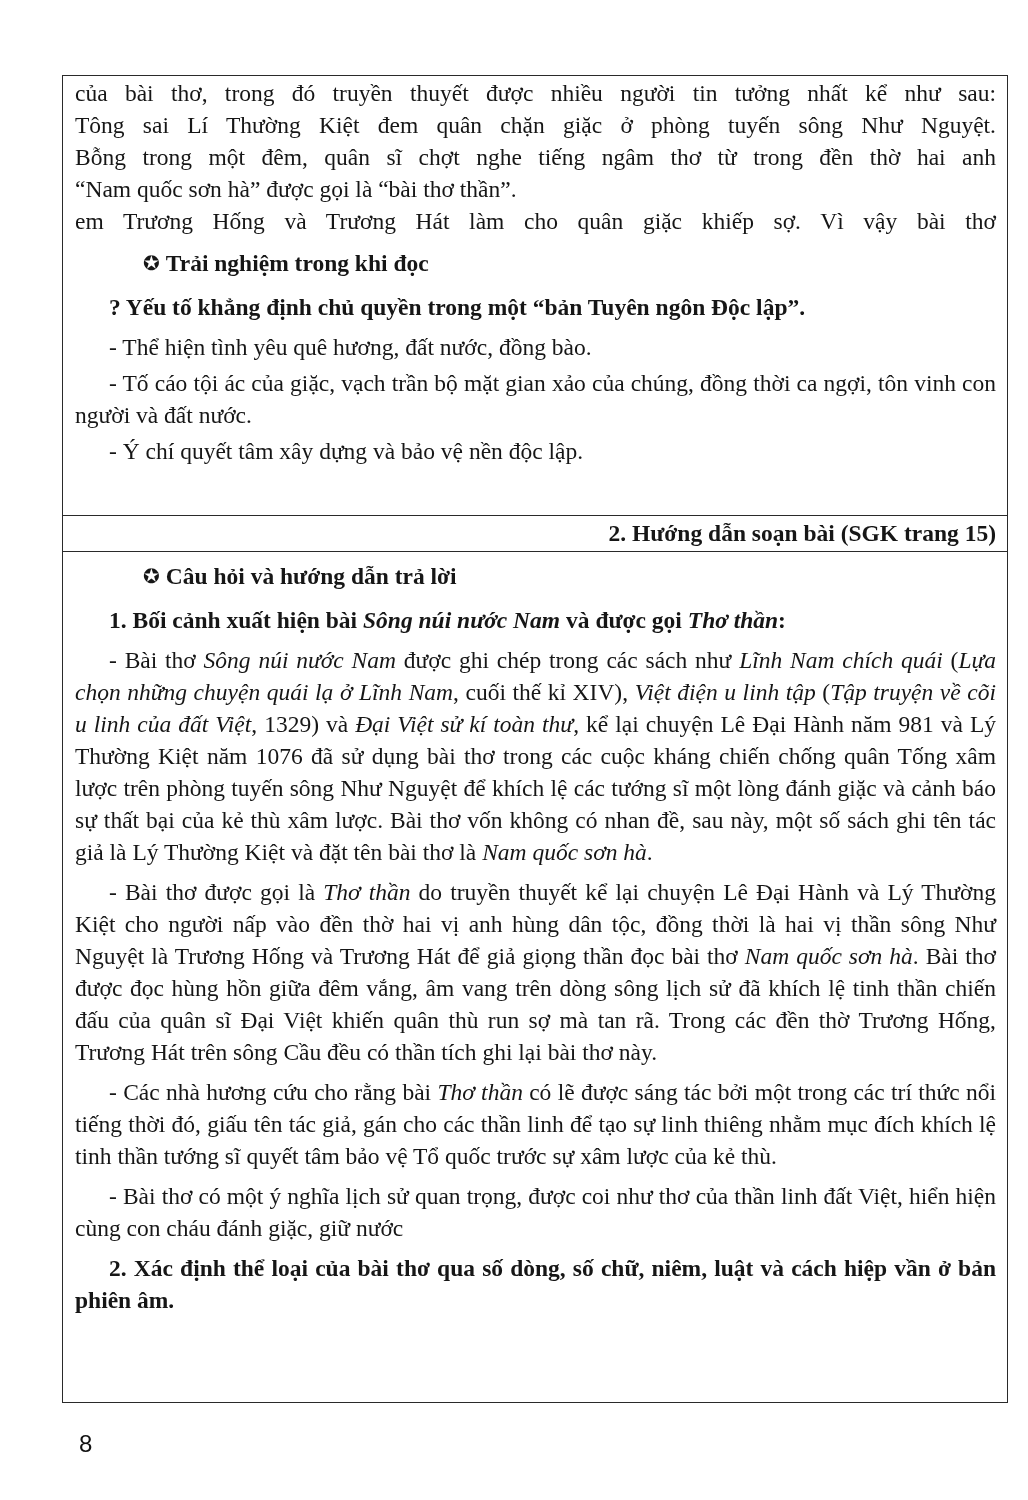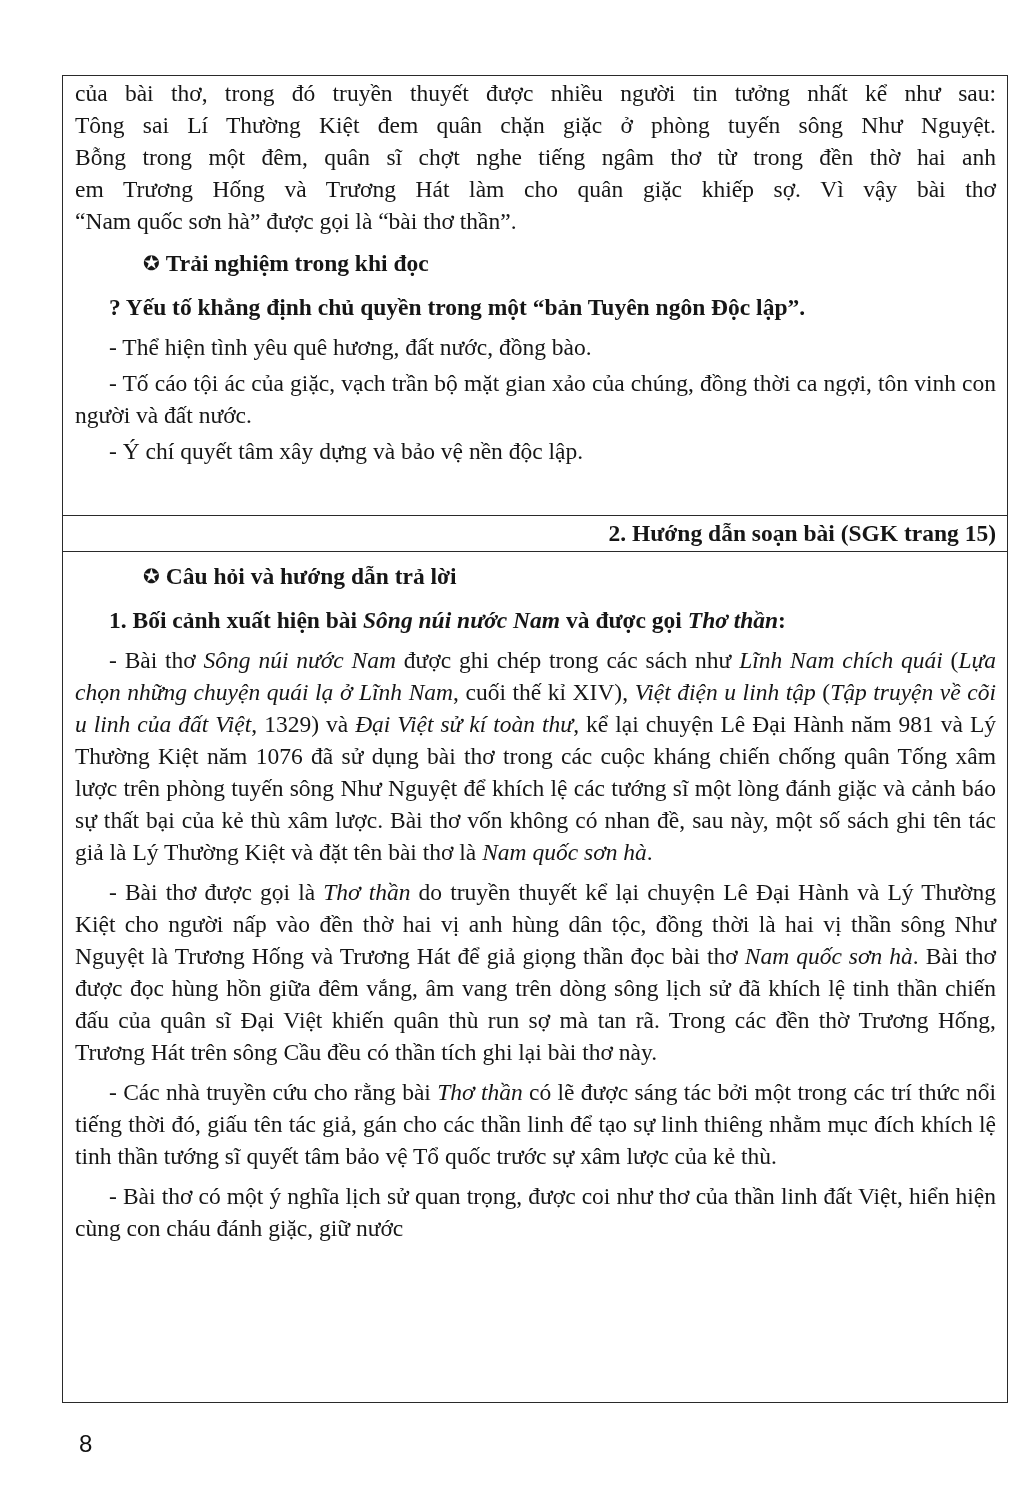--- a/index.html
+++ b/index.html
@@ -80,22 +80,22 @@
 </head>
 <body>
 
 <div class="frame">
 
   <div class="section sec1">
     <p class="p">
       <span class="line" style="text-align:justify;text-align-last:justify;">của bài thơ, trong đó truyền thuyết được nhiều người tin tưởng nhất kể như sau:</span>
       <span class="line" style="text-align:justify;text-align-last:justify;">Tông sai Lí Thường Kiệt đem quân chặn giặc ở phòng tuyến sông Như Nguyệt.</span>
       <span class="line" style="text-align:justify;text-align-last:justify;">Bỗng trong một đêm, quân sĩ chợt nghe tiếng ngâm thơ từ trong đền thờ hai anh</span>
+      <span class="line">“Nam quốc sơn hà” được gọi là “bài thơ thần”.</span>
       <span class="line" style="text-align:justify;text-align-last:justify;">em Trương Hống và Trương Hát làm cho quân giặc khiếp sợ. Vì vậy bài thơ</span>
-      <span class="line">“Nam quốc sơn hà” được gọi là “bài thơ thần”.</span>
     </p>
 
     <p class="heading-line mt6">
       <span class="star">✪</span><span>Trải nghiệm trong khi đọc</span>
     </p>
     <p class="heading-line mt4">? Yếu tố khẳng định chủ quyền trong một “bản Tuyên ngôn Độc lập”.</p>
     <p class="p indent mt4">- Thể hiện tình yêu quê hương, đất nước, đồng bào.</p>
     <p class="p indent mt4">- Tố cáo tội ác của giặc, vạch trần bộ mặt gian xảo của chúng, đồng thời ca ngợi, tôn vinh con người và đất nước.</p>
     <p class="p indent mt4">- Ý chí quyết tâm xây dựng và bảo vệ nền độc lập.</p>
   </div>
@@ -110,22 +110,23 @@
     </p>
 
     <p class="heading-line mt4">
       <span>1. Bối cảnh xuất hiện bài </span><i>Sông núi nước Nam</i><span> và được gọi </span><i>Thơ thần</i><span>:</span>
     </p>
 
     <p class="p indent mt4"><span>- Bài thơ </span><i>Sông núi nước Nam</i><span> được ghi chép trong các sách như </span><i>Lĩnh Nam chích quái</i><span> (</span><i>Lựa chọn những chuyện quái lạ ở Lĩnh Nam</i><span>, cuối thế kỉ XIV), </span><i>Việt điện u linh tập</i><span> (</span><i>Tập truyện về cõi u linh của đất Việt</i><span>, 1329) và </span><i>Đại Việt sử kí toàn thư</i><span>, kể lại chuyện Lê Đại Hành năm 981 và Lý Thường Kiệt năm 1076 đã sử dụng bài thơ trong các cuộc kháng chiến chống quân Tống xâm lược trên phòng tuyến sông Như Nguyệt để khích lệ các tướng sĩ một lòng đánh giặc và cảnh báo sự thất bại của kẻ thù xâm lược. Bài thơ vốn không có nhan đề, sau này, một số sách ghi tên tác giả là Lý Thường Kiệt và đặt tên bài thơ là </span><i>Nam quốc sơn hà</i><span>.</span></p>
 
     <p class="p indent mt8"><span>- Bài thơ được gọi là </span><i>Thơ thần</i><span> do truyền thuyết kể lại chuyện Lê Đại Hành và Lý Thường Kiệt cho người nấp vào đền thờ hai vị anh hùng dân tộc, đồng thời là hai vị thần sông Như Nguyệt là Trương Hống và Trương Hát để giả giọng thần đọc bài thơ </span><i>Nam quốc sơn hà</i><span>. Bài thơ được đọc hùng hồn giữa đêm vắng, âm vang trên dòng sông lịch sử đã khích lệ tinh thần chiến đấu của quân sĩ Đại Việt khiến quân thù run sợ mà tan rã. Trong các đền thờ Trương Hống, Trương Hát trên sông Cầu đều có thần tích ghi lại bài thơ này.</span></p>
 
-    <p class="p indent mt8"><span>- Các nhà truyền cứu cho rằng bài </span><i>Thơ thần</i><span> có lẽ được sáng tác bởi một trong các trí thức nổi tiếng thời đó, giấu tên tác giả, gán cho các thần linh để tạo sự linh thiêng nhằm mục đích khích lệ tinh thần tướng sĩ quyết tâm bảo vệ Tổ quốc trước sự xâm lược của kẻ thù.</span></p>
+    <p class="p indent mt8"><span>- Các nhà hương cứu cho rằng bài </span><i>Thơ thần</i><span> có lẽ được sáng tác bởi một trong các trí thức nổi tiếng thời đó, giấu tên tác giả, gán cho các thần linh để tạo sự linh thiêng nhằm mục đích khích lệ tinh thần tướng sĩ quyết tâm bảo vệ Tổ quốc trước sự xâm lược của kẻ thù.</span></p>
 
     <p class="p indent mt8">- Bài thơ có một ý nghĩa lịch sử quan trọng, được coi như thơ của thần linh đất Việt, hiển hiện cùng con cháu đánh giặc, giữ nước</p>
 
+    <p class="p indent bold mt8">2. Xác định thể loại của bài thơ qua số dòng, số chữ, niêm, luật và cách hiệp vần ở bản phiên âm.</p>
 
 
   </div>
 </div>
 
 <div class="page-number">8</div>
 
 </body></html>

